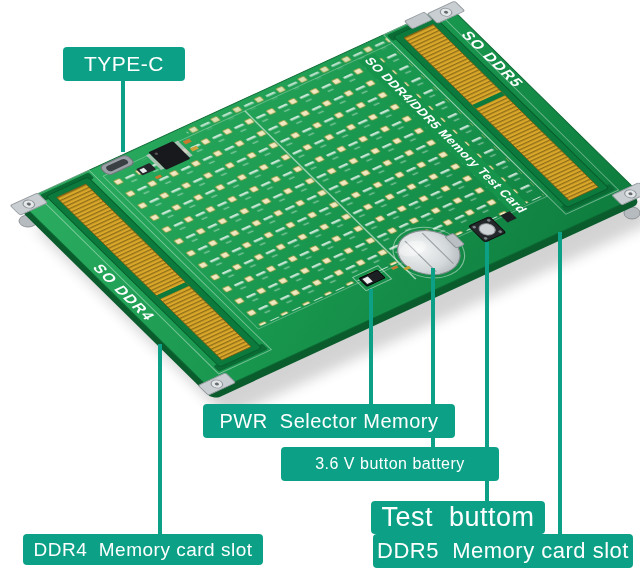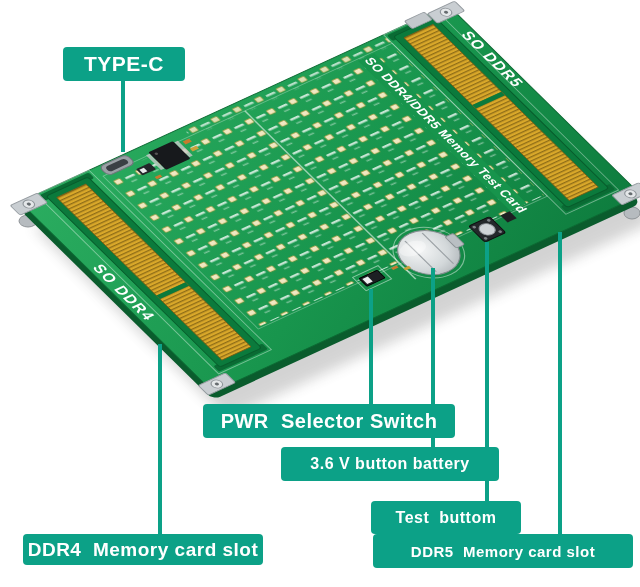--- a/index.html
+++ b/index.html
@@ -3,21 +3,21 @@
 <meta charset="utf-8">
 <style>
   html,body{margin:0;padding:0;background:#fff;}
   .scene{
     position:relative;width:640px;height:587px;background:#ffffff;
     overflow:hidden;font-family:"Liberation Sans",sans-serif;
   }
   .scene svg{position:absolute;left:0;top:0;z-index:1;}
   .callout{
     position:absolute;z-index:3;display:flex;align-items:center;justify-content:center;
-    background:#0ca187;color:#ffffff;font-weight:bold;border-radius:4px;
+    background:#0ca187;color:#ffffff;font-weight:normal;border-radius:4px;
     white-space:pre;letter-spacing:.5px;
   }
 </style>
 </head>
 <body>
 
 <div class="scene">
 
 <svg width="640" height="587" viewBox="0 0 640 587">
   <defs>
@@ -169,23 +169,23 @@
     <line x1="371" y1="289" x2="371" y2="410"></line>
     <line x1="433" y1="268" x2="433" y2="452"></line>
     <line x1="487" y1="242" x2="487" y2="506"></line>
     <line x1="160" y1="344" x2="160" y2="540"></line>
     <line x1="560" y1="232" x2="560" y2="540"></line>
   </g>
 </svg>
 
 <div class="callout" style="left:63px;top:47px;width:122px;height:34px;font-size:21px">TYPE-C</div>
 
-<div class="callout" style="left:203px;top:404px;width:252px;height:34px;font-size:20px">PWR  Selector Switch</div>
+<div class="callout" style="left:203px;top:404px;width:252px;height:34px;font-size:20px">PWR  Selector Memory</div>
 
 <div class="callout" style="left:281px;top:447px;width:218px;height:34px;font-size:16px">3.6 V button battery</div>
 
-<div class="callout" style="left:371px;top:501px;width:150px;height:33px;font-size:16px">Test  buttom</div>
+<div class="callout" style="left:371px;top:501px;width:174px;height:33px;font-size:27px">Test  buttom</div>
 
 <div class="callout" style="left:23px;top:534px;width:240px;height:31px;font-size:19px">DDR4  Memory card slot</div>
 
-<div class="callout" style="left:373px;top:534px;width:260px;height:34px;font-size:15px">DDR5  Memory card slot</div>
+<div class="callout" style="left:373px;top:534px;width:260px;height:34px;font-size:22px">DDR5  Memory card slot</div>
 
 </div>
 
 </body></html>

